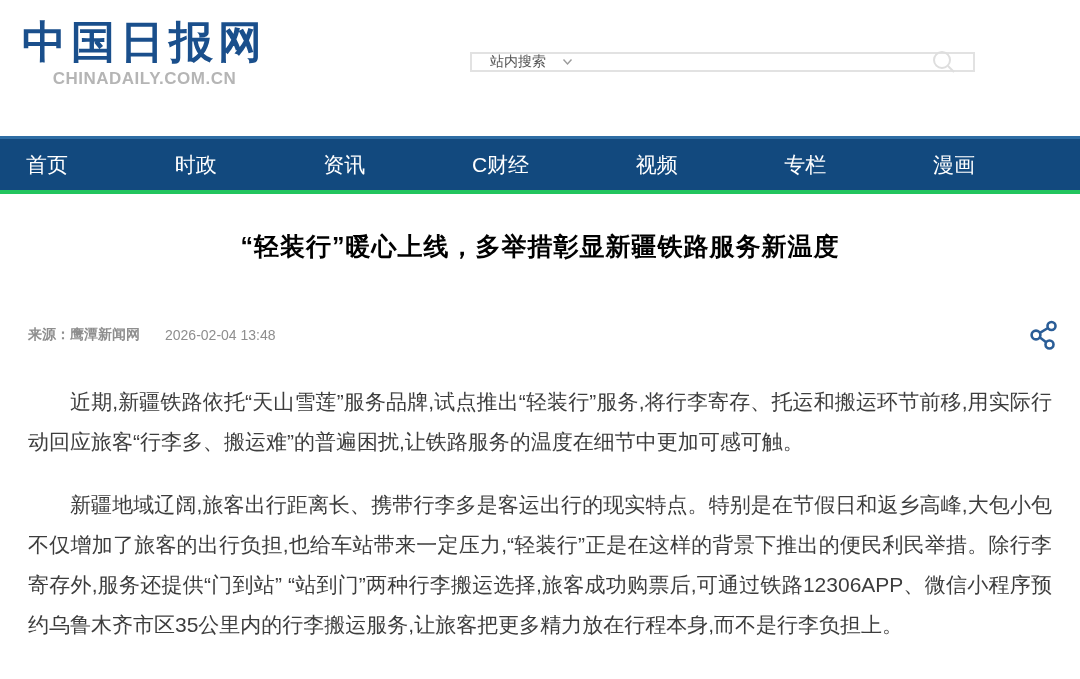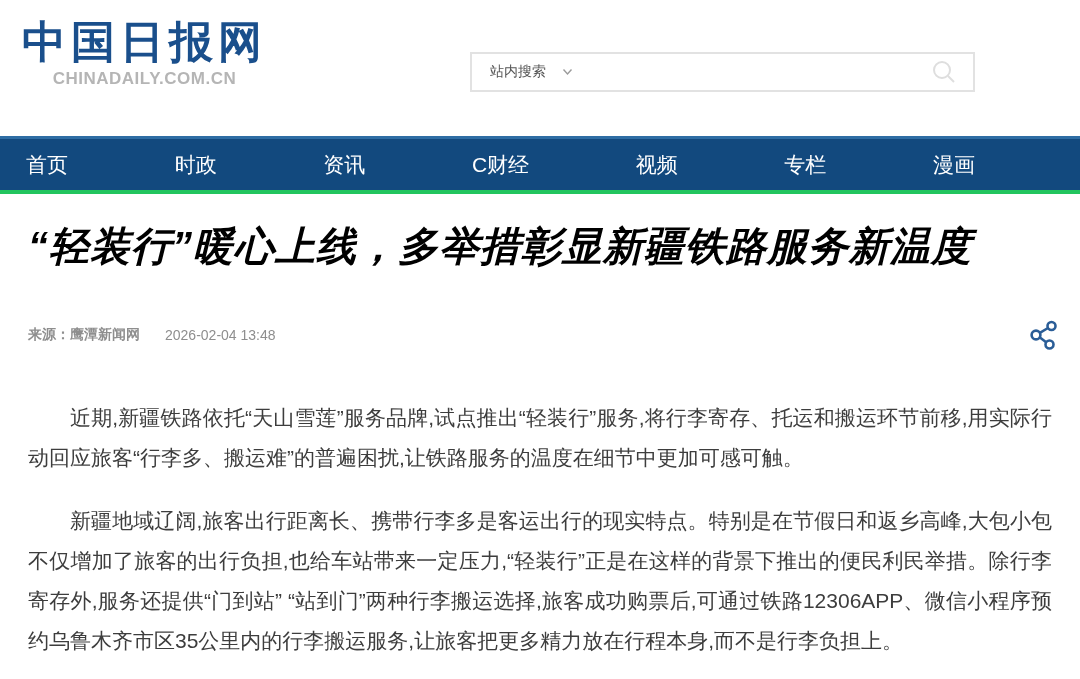--- a/index.html
+++ b/index.html
@@ -6,43 +6,43 @@
   body{font-family:"Liberation Sans","DejaVu Sans",sans-serif;}
   .page{position:relative;width:1080px;height:679px;background:#ffffff;overflow:hidden;}
 
   
   .site-header{position:relative;height:124px;background:#ffffff;margin-top:12px;}
   .logo{position:absolute;left:22px;top:4px;cursor:pointer;}
   .logo-cn{font-family:"DejaVu Serif","Liberation Serif",serif;font-weight:bold;
            font-size:44px;line-height:52px;color:#1a4f8c;letter-spacing:5px;}
   .logo-en{font-size:17px;font-weight:bold;color:#b5b5b5;letter-spacing:0.5px;margin-top:1px;text-align:center;}
 
-  .searchbox{position:absolute;left:470px;top:40px;width:505px;height:40px;
+  .searchbox{position:absolute;left:470px;top:40px;width:505px;height:20px;
              border:2px solid #e2e2e2;background:#fff;display:flex;align-items:center;box-sizing:border-box;}
   .search-scope{display:flex;align-items:center;gap:16px;padding-left:18px;
                 font-size:14px;color:#555;cursor:pointer;white-space:nowrap;}
   .chev{display:inline-block;line-height:0;}
   .search-input{flex:1;border:none;outline:none;height:100%;font-size:14px;padding:0 10px;background:transparent;}
   .search-btn{border:none;background:transparent;padding:0 14px 0 0;cursor:pointer;line-height:0;}
 
   
   .main-nav{height:51px;background:#12497e;border-top:3px solid #2e6da4;border-bottom:4px solid #22c55e;
             display:flex;align-items:center;justify-content:space-between;
             padding:0 105px 0 26px;}
   .nav-item{color:#ffffff;font-size:21px;font-weight:500;text-decoration:none;white-space:nowrap;cursor:pointer;}
 
   
   .main{padding:0 28px;}
-  .article-title{margin:32px 0 0 0;font-size:40px;font-weight:bold;
-                 color:#000000;letter-spacing:1px;line-height:40px;font-style:italic;}
+  .article-title{margin:32px 0 0 0;text-align:center;font-size:25px;font-weight:bold;
+                 color:#000000;letter-spacing:1px;line-height:40px;}
   .meta-row{display:flex;align-items:center;margin-top:52px;font-size:14px;color:#8e8e8e;}
   .meta-source{white-space:nowrap;font-weight:bold;}
   .meta-date{margin-left:25px;white-space:nowrap;}
   .share{margin-left:auto;margin-right:-8px;cursor:pointer;line-height:0;}
-  .article-body{margin-top:46px;font-size:21px;line-height:40px;color:#3d3d3d;}
+  .article-body{margin-top:30px;font-size:21px;line-height:40px;color:#3d3d3d;}
   .article-body p{margin:0;text-indent:2em;text-align:justify;}
   .article-body p + p{margin-top:23px;}
 </style>
 </head>
 <body>
 
 <div class="page">
 
   <header class="site-header">
     <div class="logo">

